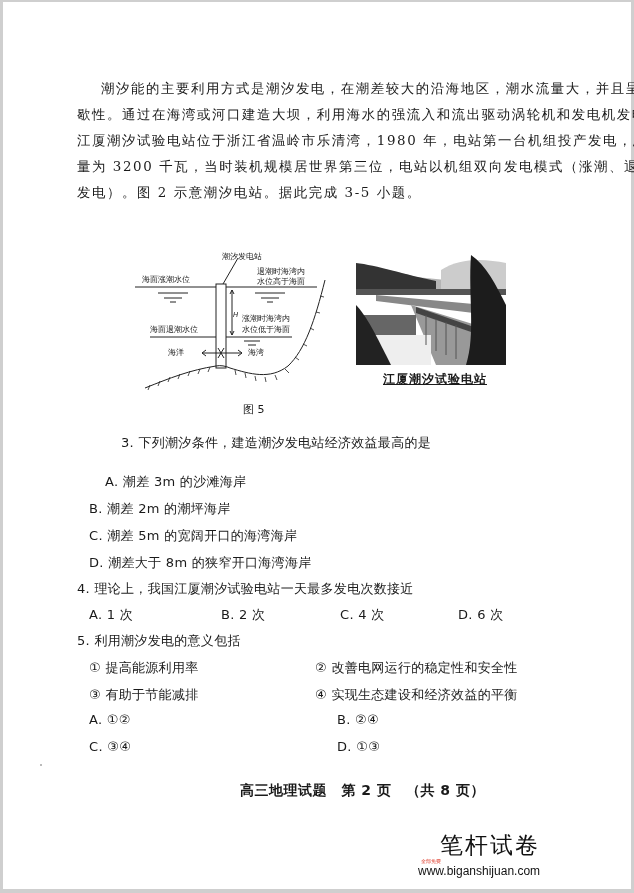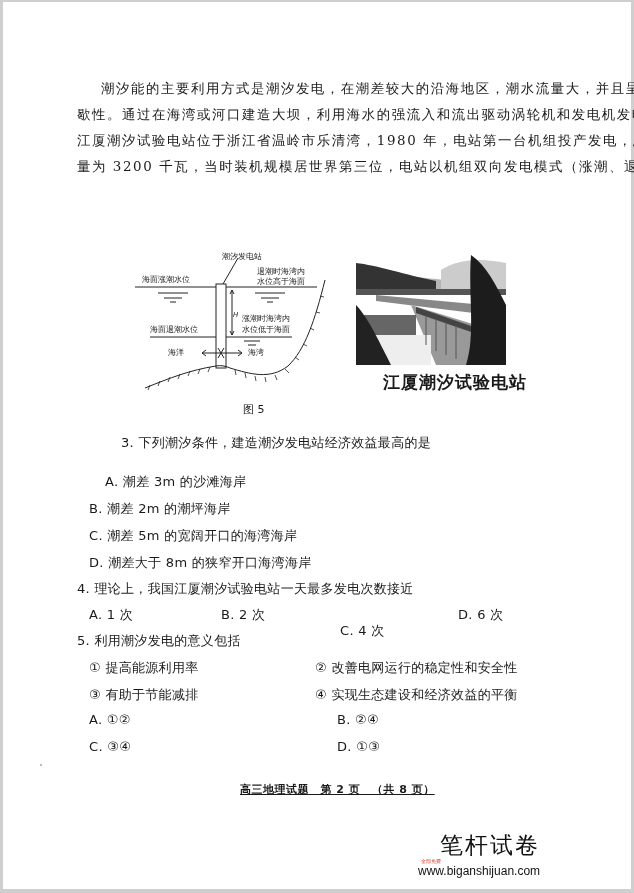--- a/index.html
+++ b/index.html
@@ -5,40 +5,41 @@
   html,body{margin:0;padding:0;background:#fff;}
   body{width:634px;height:893px;position:relative;overflow:hidden;font-family:"DejaVu Serif","Liberation Serif",serif;color:#1a1a1a;}
   .frame{position:absolute;left:0;top:0;width:634px;height:893px;box-sizing:border-box;border-left:3px solid #cfcfcf;border-top:2px solid #cfcfcf;}
   .frame-r{position:absolute;left:631px;top:0;width:3px;height:893px;background:#cfcfcf;}
   .frame-b{position:absolute;left:0;top:889px;width:634px;height:4px;background:#cfcfcf;}
   .para{position:absolute;left:77px;width:505px;font-size:13.4px;letter-spacing:1.6px;line-height:26px;top:76px;font-family:"DejaVu Serif",serif;}
   .para span{display:block;white-space:nowrap;}
   .para .indent{padding-left:24px;}
   .q{position:absolute;font-size:13px;white-space:nowrap;font-family:"DejaVu Sans",sans-serif;letter-spacing:0.3px;}
   .fig-caption{position:absolute;left:243px;top:402px;font-size:11px;font-family:"DejaVu Sans",sans-serif;}
-  .photo-caption{position:absolute;left:383px;top:371px;font-size:17px;font-weight:bold;letter-spacing:1px;font-family:"DejaVu Serif",serif;}
-  .footer{position:absolute;left:240px;top:782px;font-size:11px;font-weight:bold;font-family:"DejaVu Sans",sans-serif;letter-spacing:0.5px;text-decoration:underline;}
+  .photo-caption{position:absolute;left:383px;top:371px;font-size:12px;font-weight:bold;letter-spacing:1px;font-family:"DejaVu Serif",serif;text-decoration:underline;}
+  .footer{position:absolute;left:240px;top:782px;font-size:14px;font-weight:bold;font-family:"DejaVu Sans",sans-serif;letter-spacing:0.5px;}
   .wm-big{position:absolute;left:440px;top:830px;font-size:23px;font-family:"DejaVu Sans",sans-serif;color:#111;letter-spacing:2px;}
   .wm-small{position:absolute;left:421px;top:858px;font-size:5px;color:#d32;font-family:"DejaVu Sans",sans-serif;}
   .wm-url{position:absolute;left:418px;top:864px;font-size:12px;font-family:Liberation Sans, sans-serif;color:#111;}
   .dot{position:absolute;left:40px;top:764px;width:2px;height:2px;background:#bbb;}
   svg{position:absolute;}
 </style>
 </head>
 <body>
 
 <div class="frame"></div>
 <div class="frame-r"></div>
 <div class="frame-b"></div>
 
 <div class="para">
   <span class="indent">潮汐能的主要利用方式是潮汐发电，在潮差较大的沿海地区，潮水流量大，并且呈间</span>
   <span>歇性。通过在海湾或河口建造大坝，利用海水的强流入和流出驱动涡轮机和发电机发电。</span>
   <span>江厦潮汐试验电站位于浙江省温岭市乐清湾，1980 年，电站第一台机组投产发电，总容</span>
   <span>量为 3200 千瓦，当时装机规模居世界第三位，电站以机组双向发电模式（涨潮、退潮均</span>
+  <span>发电）。图 2 示意潮汐电站。据此完成 3-5 小题。</span>
 </div>
 
 <svg style="left:120px;top:240px;" width="220" height="155" viewBox="0 0 220 155">
   <g stroke="#222" fill="none" stroke-width="1">
 
     <line x1="15" y1="47" x2="197" y2="47"></line>
 
     <line x1="30" y1="97" x2="172" y2="97"></line>
 
     <rect x="96" y="44" width="10" height="84" fill="#fff"></rect>
@@ -148,21 +149,21 @@
   <span>理论上，我国江厦潮汐试验电站一天最多发电次数接近</span>
 </div>
 <div class="q" style="left:89px;top:606px;">
   <span>A.</span>
   <span>1 次</span>
 </div>
 <div class="q" style="left:221px;top:606px;">
   <span>B.</span>
   <span>2 次</span>
 </div>
-<div class="q" style="left:340px;top:606px;margin-top:16px;">
+<div class="q" style="left:340px;top:606px;">
   <span>C.</span>
   <span>4 次</span>
 </div>
 <div class="q" style="left:458px;top:606px;">
   <span>D.</span>
   <span>6 次</span>
 </div>
 
 <div class="q" style="left:77px;top:632px;">
   <span>5.</span>

